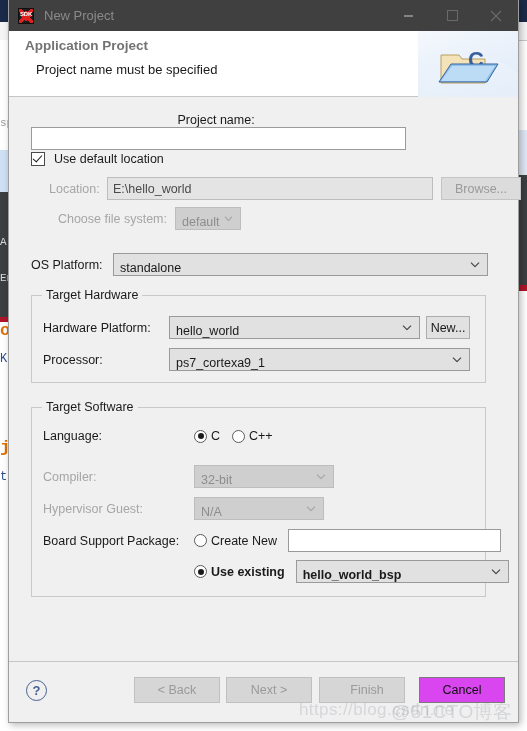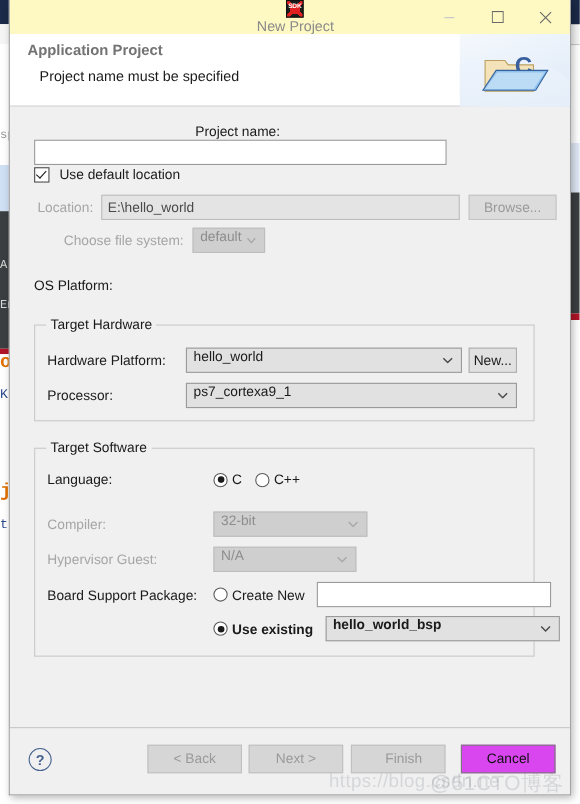--- a/index.html
+++ b/index.html
@@ -63,25 +63,24 @@
     background: #f0f0f0;
     border: 1px solid #9e9e9e;
     border-top: none;
     box-shadow: 2px 2px 7px rgba(0,0,0,0.28);
     box-sizing: border-box;
   }
 
   
   #titlebar {
     height: 31px;
-    background: #fef9c3;
+    background: #404040;
     display: flex;
     align-items: center;
     position: relative;
-    flex-direction: column;
   }
   #sdk-icon {
     width: 16px; height: 16px;
     margin-left: 9px;
     background: #1c1c1c;
     position: relative;
     flex: none;
     border: 1px solid #101010;
     box-sizing: border-box;
   }
@@ -205,21 +204,21 @@
   }
 
   .combo {
     background: #e1e1e1;
     border: 1px solid #9a9a9a;
     height: 23px;
     font-size: 12.5px;
     color: #1a1a1a;
     box-sizing: border-box;
     display: flex;
-    align-items: flex-start;
+    align-items: flex-end;
     padding-left: 6px;
     position: relative;
   }
   .combo .caret {
     position: absolute;
     right: 7px; top: 50%;
     transform: translateY(-60%);
     color: #4a4a4a;
   }
   .combo.disabled { background: #cfcfcf; border-color: #bdbdbd; color: #8d8d8d; }
@@ -415,40 +414,48 @@
     <div class="row" style="position:absolute; left:22px; top:16px;flex-direction:column;">
       <div class="lbl" style="width:82px;">Project name:</div>
       <input class="txt" style="width: 375px;" type="text" value="">
     </div>
 
     <div class="row" style="position:absolute; left:22px; top:55px; gap:9px;">
       <div class="cbox checked"></div>
       <div class="lbl">Use default location</div>
     </div>
 
-    <div class="row" style="position:absolute; left:25px; top:80px;">
+    <div class="row" style="position:absolute; left:40px; top:80px;">
       <div class="lbl dim" style="width:58px;">Location:</div>
       <input class="txt disabled" style="width: 326px;" type="text" disabled="" value="E:\hello_world">
       <div class="btn disabled" style="width:80px; margin-left:8px;">Browse...</div>
     </div>
 
     <div class="row" style="position:absolute; left:22px; top:110px;">
       <div class="lbl dim" style="width:136px; text-align:right; padding-right:8px;">Choose file system:</div>
       <div class="combo disabled" style="width:66px;">
         <span>default</span>
         <span class="caret">
           <svg width="9" height="6" viewBox="0 0 9 6">
               <path d="M1 1 L4.5 5 L8 1" fill="none" stroke="#a8a8a8" stroke-width="1.2"></path>
             </svg>
         </span>
       </div>
     </div>
 
     <div class="row" style="position:absolute; left:22px; top:156px;">
       <div class="lbl" style="width:82px;">OS Platform:</div>
+      <div class="combo" style="width:375px;">
+        <span>standalone</span>
+        <span class="caret">
+          <svg width="10" height="6" viewBox="0 0 10 6">
+              <path d="M1 1 L5 5 L9 1" fill="none" stroke="#4a4a4a" stroke-width="1.3"></path>
+            </svg>
+        </span>
+      </div>
     </div>
 
     <div class="group" style="left:22px; top:198px; width:455px; height:88px;">
       <div class="glabel">Target Hardware</div>
 
       <div class="row" style="position:absolute; left:11px; top:20px;">
         <div class="lbl" style="width:126px;">Hardware Platform:</div>
         <div class="combo" style="width:251px;">
           <span>hello_world</span>
           <span class="caret">

